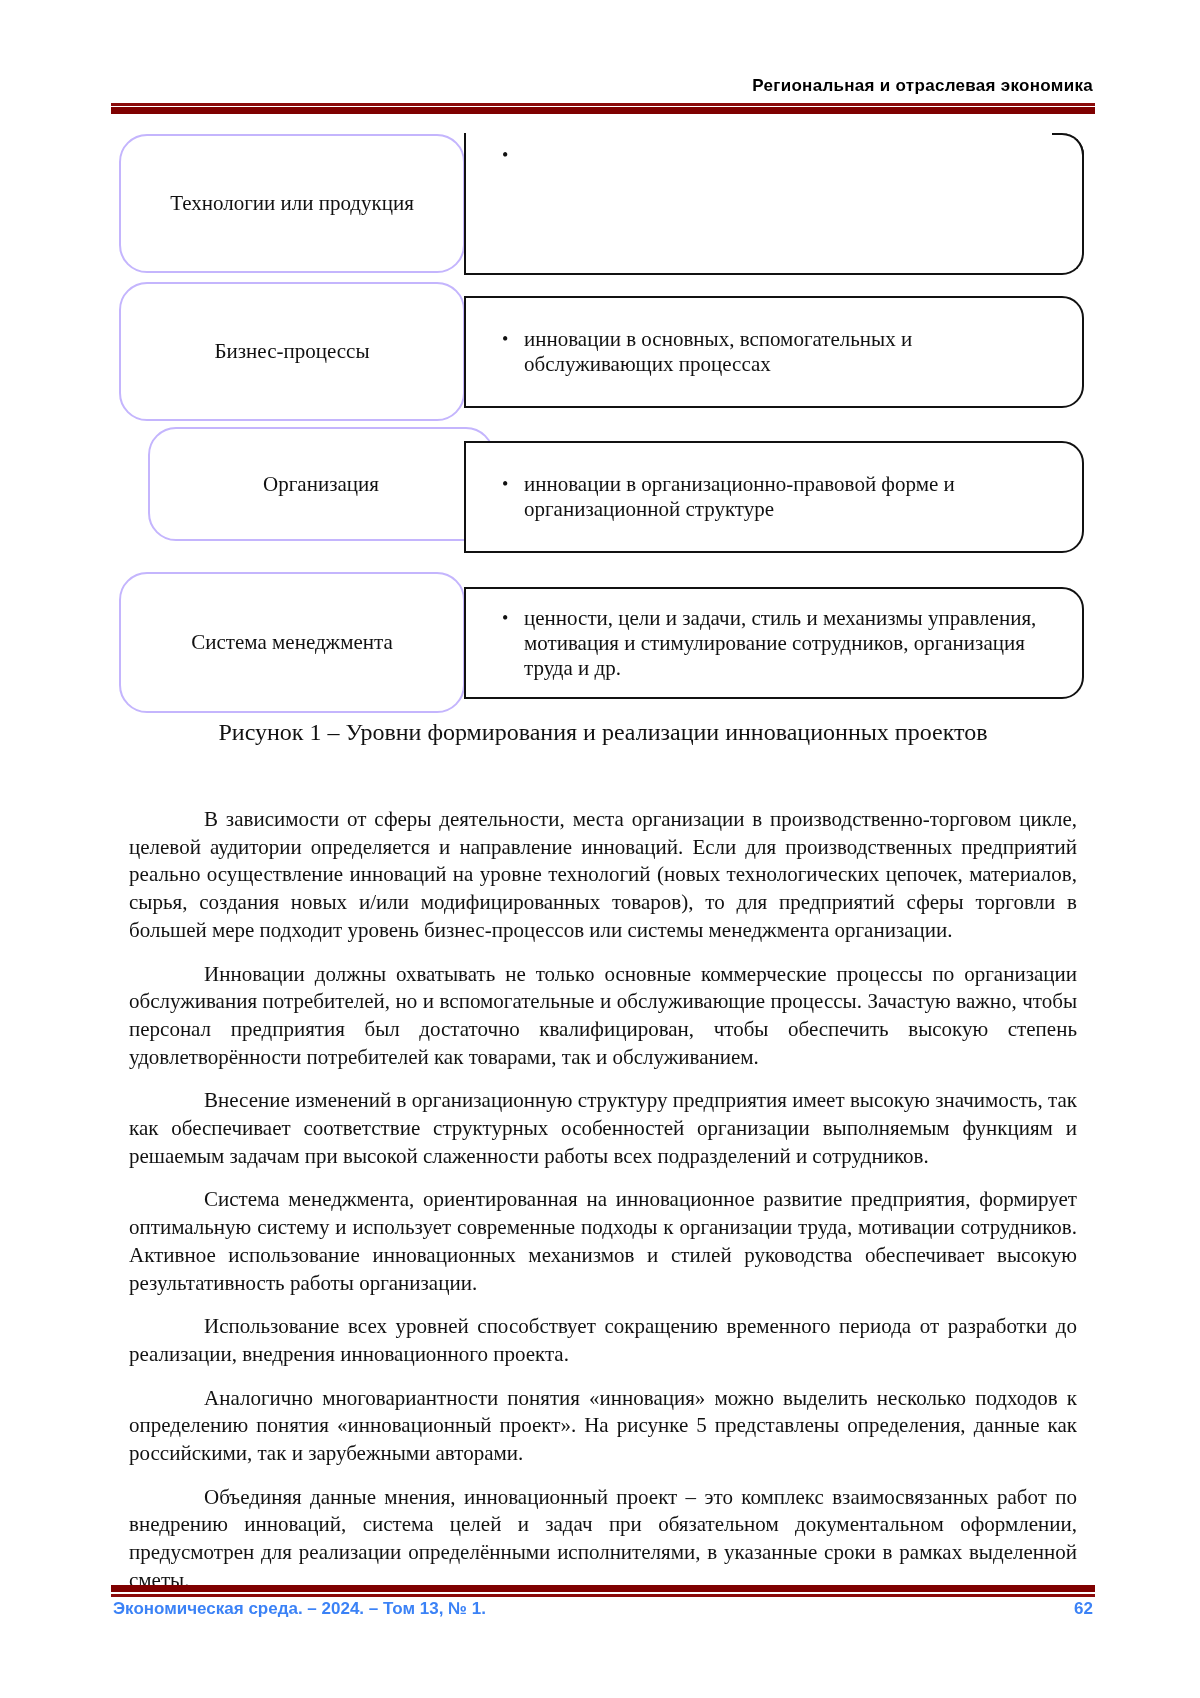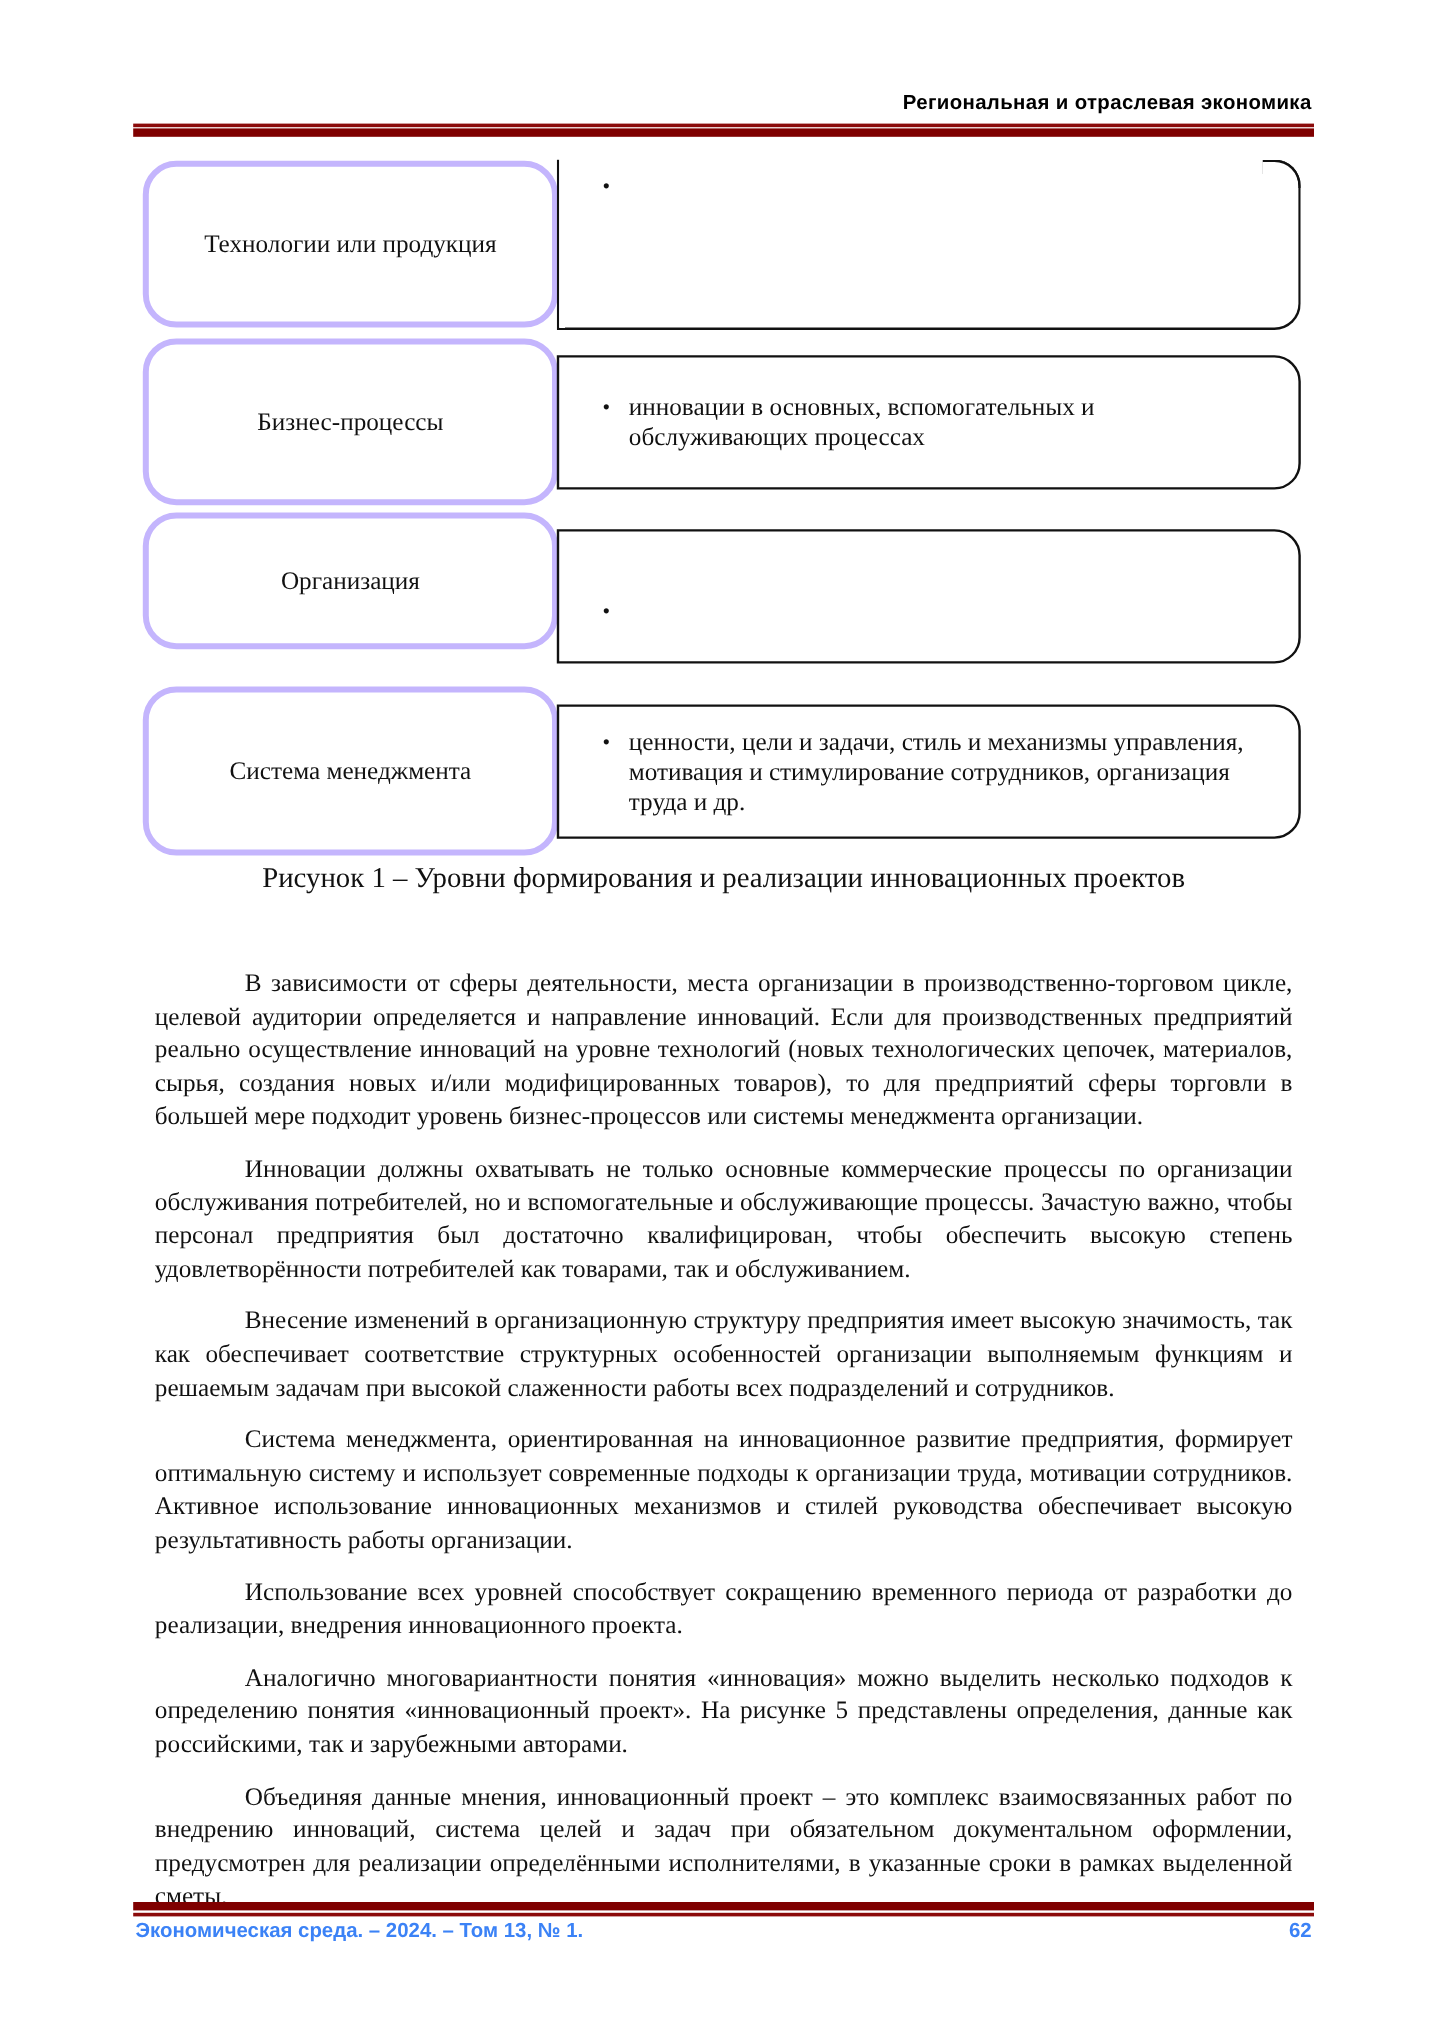--- a/index.html
+++ b/index.html
@@ -4,21 +4,21 @@
   <style>
     html, body { margin: 0; padding: 0; background: #ffffff; }
     body { width: 1200px; height: 1698px; position: relative; overflow: hidden;
            font-family: "Liberation Serif", "DejaVu Serif", serif; color: #111; }
 
     .running-head { position: absolute; left: 113px; width: 980px; top: 76px; text-align: right;
       font-family: "Liberation Sans", "DejaVu Sans", sans-serif; font-weight: bold; font-size: 17px; letter-spacing: 0.3px; color: #000; }
     .rule-top-thin { position: absolute; left: 111px; width: 984px; top: 103px; height: 3px; background: #8b0a0a; }
     .rule-top-thick { position: absolute; left: 111px; width: 984px; top: 107px; height: 7px; background: #7f0000; }
 
-    .left-box { position: absolute; left: 119px; width: 346px; border: 5px solid #c4b5fd; border-radius: 28px;
+    .left-box { position: absolute; left: 119px; width: 346px; border: 2px solid #c4b5fd; border-radius: 28px;
       box-sizing: border-box; display: flex; align-items: center; justify-content: center;
       font-size: 21px; text-align: center; background: #fff; }
     .right-box { position: absolute; left: 464px; width: 620px; border: 2px solid #111; border-left: 2px solid #111;
       border-radius: 0 22px 22px 0; box-sizing: border-box; background: #fff;
       font-size: 21px; line-height: 25px; padding: 0 40px 0 36px; display: flex; align-items: center; }
     .right-box.first { border-top: none; border-radius: 0 22px 22px 0; align-items: flex-start; padding-top: 10px; }
     .right-box.first .corner-top { position: absolute; right: -2px; top: 0; width: 30px; height: 22px;
       border-top: 2px solid #111; border-right: 2px solid #111; border-radius: 0 22px 0 0; }
     .right-box.first { border-right: 2px solid #111; }
     .bullet-list { margin: 0; padding: 0; list-style: none; }
@@ -62,27 +62,28 @@
   </div>
   <div class="right-box" style="top:296px;height:112px;">
     <ul class="bullet-list">
       <li class="bullet-item">
         <span class="dot">•</span>
         <span>инновации в основных, вспомогательных и обслуживающих процессах</span>
       </li>
     </ul>
   </div>
 
-  <div class="left-box" style="top:427px;height:114px;">
+  <div class="left-box" style="top:427px;height:114px;margin-left:29px;">
     <span>Организация</span>
   </div>
   <div class="right-box" style="top:441px;height:112px;">
     <ul class="bullet-list">
       <li class="bullet-item">
         <span class="dot">•</span>
+        <span>инновации в организационно-правовой форме и организационной структуре</span>
       </li>
     </ul>
   </div>
 
   <div class="left-box" style="top:572px;height:141px;">
     <span>Система менеджмента</span>
   </div>
   <div class="right-box" style="top:587px;height:112px;">
     <ul class="bullet-list">
       <li class="bullet-item">

